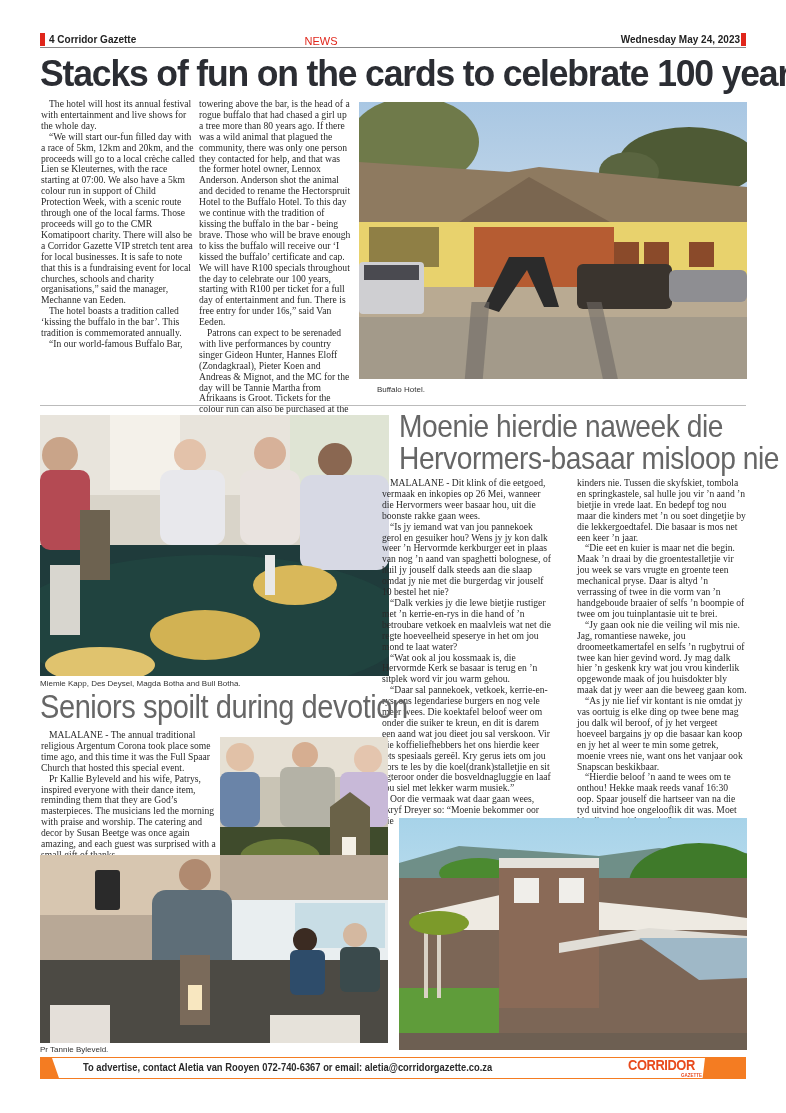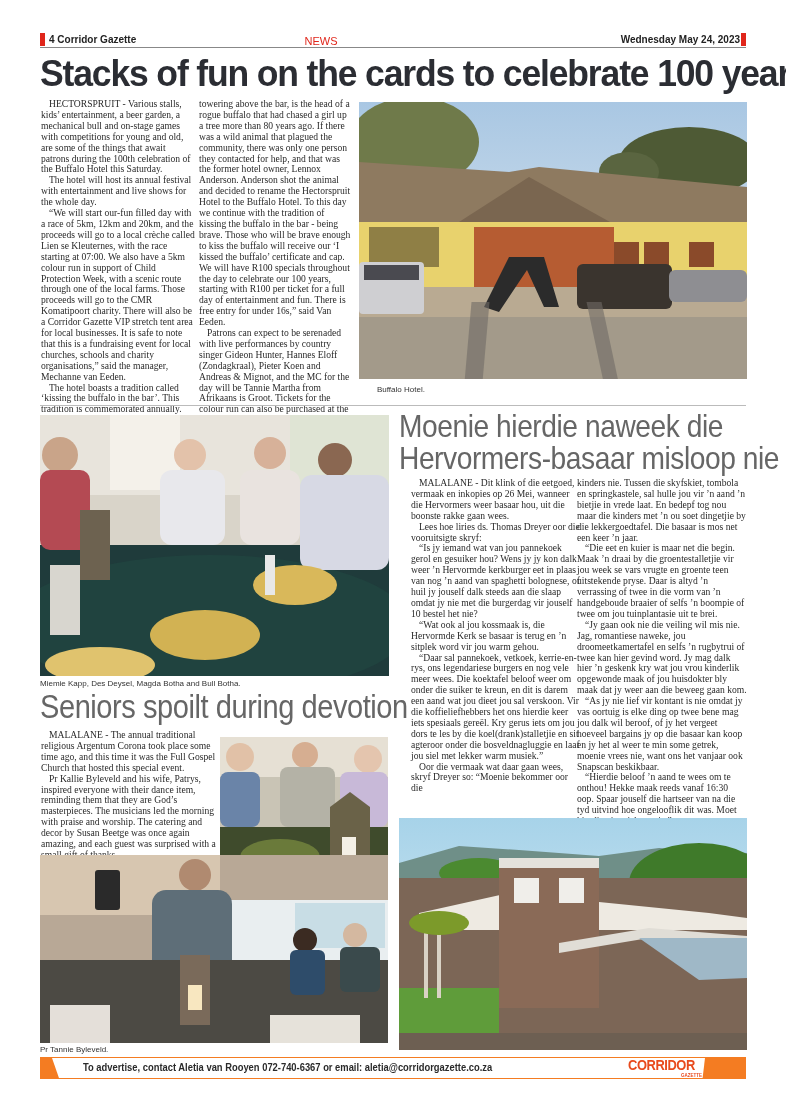--- a/index.html
+++ b/index.html
@@ -61,21 +61,20 @@
 <div class="hdr-bar" style="left:40px"></div>
 <div class="hdr-text" style="left:49px">4 Corridor Gazette</div>
 <div class="hdr-news">NEWS</div>
 <div class="hdr-text" style="right:46px; text-align:right">Wednesday May 24, 2023</div>
 <div class="hdr-bar" style="left:741px"></div>
 <div class="hdr-rule"></div>
 
 <div class="headline-main">Stacks of fun on the cards to celebrate 100 years</div>
 
 <div class="col" style="left:41px; top:99px; width:155px;">
-  <p>HECTORSPRUIT - Various stalls, kids’ entertainment, a beer garden, a mechanical bull and on-stage games with competitions for young and old, are some of the things that await patrons during the 100th celebration of the Buffalo Hotel this Saturday.</p>
   <p>The hotel will host its annual festival with entertainment and live shows for the whole day.</p>
   <p>“We will start our-fun filled day with a race of 5km, 12km and 20km, and the proceeds will go to a local crèche called Lien se Kleuternes, with the race starting at 07:00. We also have a 5km colour run in support of Child Protection Week, with a scenic route through one of the local farms. Those proceeds will go to the CMR Komatipoort charity. There will also be a Corridor Gazette VIP stretch tent area for local businesses. It is safe to note that this is a fundraising event for local churches, schools and charity organisations,” said the manager, Mechanne van Eeden.</p>
   <p>The hotel boasts a tradition called ‘kissing the buffalo in the bar’. This tradition is commemorated annually.</p>
   <p>“In our world-famous Buffalo Bar,</p>
 </div>
 
 <div class="col" style="left:199px; top:99px; width:154px;">
   <p style="text-indent:0">towering above the bar, is the head of a rogue buffalo that had chased a girl up a tree more than 80 years ago. If there was a wild animal that plagued the community, there was only one person they contacted for help, and that was the former hotel owner, Lennox Anderson. Anderson shot the animal and decided to rename the Hectorspruit Hotel to the Buffalo Hotel. To this day we continue with the tradition of kissing the buffalo in the bar - being brave. Those who will be brave enough to kiss the buffalo will receive our ‘I kissed the buffalo’ certificate and cap. We will have R100 specials throughout the day to celebrate our 100 years, starting with R100 per ticket for a full day of entertainment and fun. There is free entry for under 16s,” said Van Eeden.</p>
   <p>Patrons can expect to be serenaded with live performances by country singer Gideon Hunter, Hannes Eloff (Zondagkraal), Pieter Koen and Andreas &amp; Mignot, and the MC for the day will be Tannie Martha from Afrikaans is Groot. Tickets for the colour run can also be purchased at the Buffalo Hotel on Saturday.</p>
 </div>
@@ -137,32 +136,32 @@
     <rect x="10" y="150" width="30" height="70" fill="#d8d6cf"></rect>
     <rect x="40" y="95" width="30" height="70" fill="#6d6250"></rect>
     <rect x="225" y="140" width="10" height="40" fill="#e8e8e8"></rect>
   </svg>
 </div>
 <div class="caption" style="left:40px; top:679px;">Miemie Kapp, Des Deysel, Magda Botha and Bull Botha.</div>
 
 <div class="headline-light" style="left:399px; top:410px; font-size:32px; line-height:32px;">Moenie hierdie naweek die</div>
 <div class="headline-light" style="left:399px; top:442px; font-size:32px; line-height:32px;">Hervormers-basaar misloop nie</div>
 
-<div class="col" style="left:411px; top:478px; width:170px;">
+<div class="col" style="left:382px; top:478px; width:170px;">
   <p>MALALANE - Dit klink of die eetgoed, vermaak en inkopies op 26 Mei, wanneer die Hervormers weer basaar hou, uit die boonste rakke gaan wees.</p>
-  <p>Lees hoe liries ds. Thomas Dreyer oor die vooruitsigte skryf:</p>
   <p>“Is jy iemand wat van jou pannekoek gerol en gesuiker hou? Wens jy jy kon dalk weer ’n Hervormde kerkburger eet in plaas van nog ’n aand van spaghetti bolognese, of huil jy jouself dalk steeds aan die slaap omdat jy nie met die burgerdag vir jouself 10 bestel het nie?</p>
+  <p>“Dalk verkies jy die lewe bietjie rustiger met ’n kerrie-en-rys in die hand of ’n betroubare vetkoek en maalvleis wat net die regte hoeveelheid speserye in het om jou mond te laat water?</p>
   <p>“Wat ook al jou kossmaak is, die Hervormde Kerk se basaar is terug en ’n sitplek word vir jou warm gehou.</p>
   <p>“Daar sal pannekoek, vetkoek, kerrie-en-rys, ons legendariese burgers en nog vele meer wees. Die koektafel beloof weer om onder die suiker te kreun, en dit is darem een aand wat jou dieet jou sal verskoon. Vir die koffieliefhebbers het ons hierdie keer iets spesiaals gereël. Kry gerus iets om jou dors te les by die koel(drank)stalletjie en sit agteroor onder die bosveldnagluggie en laaf jou siel met lekker warm musiek.”</p>
   <p>Oor die vermaak wat daar gaan wees, skryf Dreyer so: “Moenie bekommer oor die</p>
 </div>
 
 <div class="col" style="left:577px; top:478px; width:170px;">
   <p style="text-indent:0">kinders nie. Tussen die skyfskiet, tombola en springkastele, sal hulle jou vir ’n aand ’n bietjie in vrede laat. En bedерf tog nou maar die kinders met ’n ou soet dingetjie by die lekkergoedtafel. Die basaar is mos net een keer ’n jaar.</p>
-  <p>“Die eet en kuier is maar net die begin. Maak ’n draai by die groentestalletjie vir jou week se vars vrugte en groente teen uitstekende pryse. Daar is altyd ’n verrassing of twee in die vorm van ’n handgeboude braaier of selfs ’n boompie of twee om jou tuinplantasie uit te brei.</p>
+  <p>“Die eet en kuier is maar net die begin. Maak ’n draai by die groentestalletjie vir jou week se vars vrugte en groente teen mechanical pryse. Daar is altyd ’n verrassing of twee in die vorm van ’n handgeboude braaier of selfs ’n boompie of twee om jou tuinplantasie uit te brei.</p>
   <p>“Jy gaan ook nie die veiling wil mis nie. Jag, romantiese naweke, jou droomeetkamertafel en selfs ’n rugbytrui of twee kan hier gevind word. Jy mag dalk hier ’n geskenk kry wat jou vrou kinderlik opgewonde maak of jou huisdokter bly maak dat jy weer aan die beweeg gaan kom.</p>
   <p>“As jy nie lief vir kontant is nie omdat jy vas oortuig is elke ding op twee bene mag jou dalk wil beroof, of jy het vergeet hoeveel bargains jy op die basaar kan koop en jy het al weer te min some getrek, moenie vrees nie, want ons het vanjaar ook Snapscan beskikbaar.</p>
   <p>“Hierdie beloof ’n aand te wees om te onthou! Hekke maak reeds vanaf 16:30 oop. Spaar jouself die hartseer van na die tyd uitvind hoe ongelooflik dit was. Moet hierdie nie misloop nie.”</p>
 </div>
 
 <div class="photo" style="left:399px; top:818px; width:348px; height:232px;">
   <svg width="348" height="232" viewBox="0 0 348 232" preserveAspectRatio="none">
     <defs>
       <linearGradient id="sky2" x1="0" y1="0" x2="0" y2="1">
           <stop offset="0" stop-color="#a7d3e9"></stop>
@@ -185,21 +184,21 @@
     <rect x="25" y="110" width="4" height="70" fill="#d9d2c5"></rect>
     <rect x="38" y="110" width="4" height="70" fill="#d9d2c5"></rect>
     <ellipse cx="40" cy="105" rx="30" ry="12" fill="#7c9a2a"></ellipse>
     <rect x="0" y="215" width="348" height="17" fill="#6d5f52"></rect>
   </svg>
 </div>
 
 <div class="headline-light" style="left:40px; top:690px; font-size:33px; line-height:34px;">Seniors spoilt during devotion</div>
 
 <div class="col" style="left:41px; top:730px; width:175px;">
-  <p>MALALANE - The annual traditional religious Argentum Corona took place some time ago, and this time it was the Full Gospel Church that hosted this special event.</p>
+  <p>MALALANE - The annual traditional religious Argentum Corona took place some time ago, and this time it was the Full Spaar Church that hosted this special event.</p>
   <p>Pr Kallie Byleveld and his wife, Patrys, inspired everyone with their dance item, reminding them that they are God’s masterpieces. The musicians led the morning with praise and worship. The catering and decor by Susan Beetge was once again amazing, and each guest was surprised with a small gift of thanks.</p>
 </div>
 
 <div class="photo" style="left:220px; top:737px; width:168px; height:163px;">
   <svg width="168" height="163" viewBox="0 0 168 163" preserveAspectRatio="none">
     <rect width="168" height="163" fill="#c9c4b5"></rect>
     <rect x="0" y="0" width="168" height="40" fill="#e6e0d4"></rect>
     <circle cx="20" cy="20" r="14" fill="#e1c1a7"></circle>
     <circle cx="85" cy="18" r="13" fill="#d6ae91"></circle>
     <circle cx="148" cy="22" r="14" fill="#e4c5ae"></circle>

